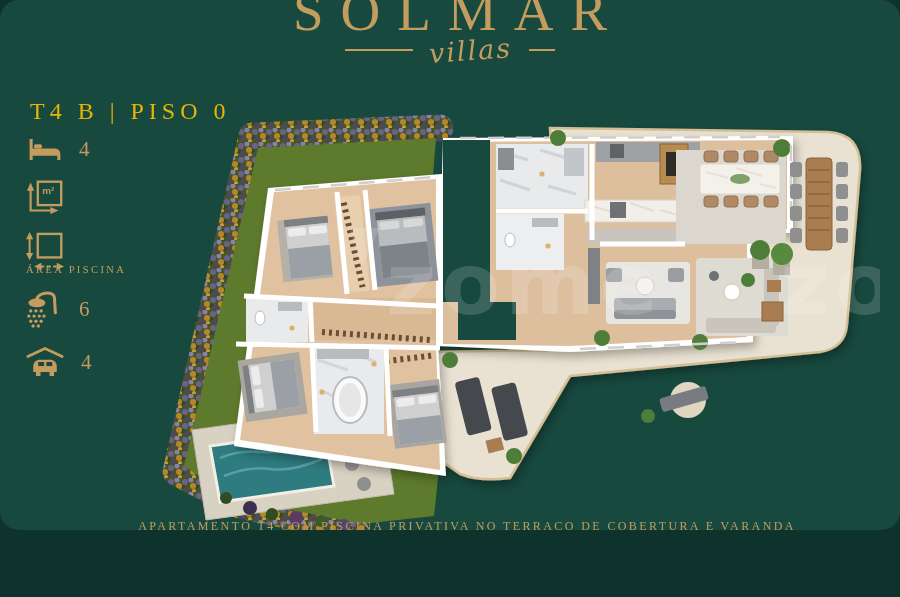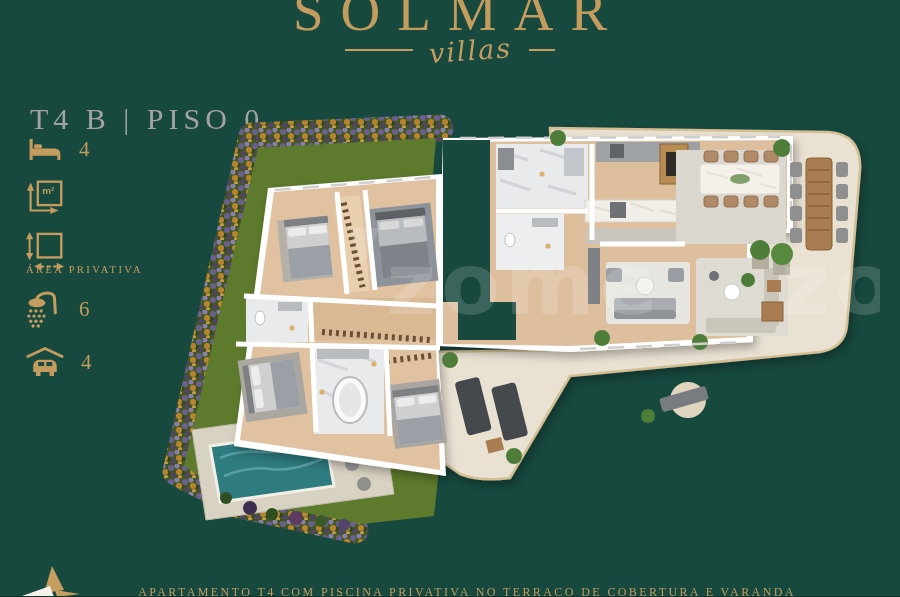--- a/index.html
+++ b/index.html
@@ -1,33 +1,33 @@
 <!DOCTYPE html>
 <html><head>
 <meta charset="utf-8">
 <style>
   html,body{margin:0;padding:0;background:#0e332c;}
   .stage{
-    position:relative;width:900px;height:596px;overflow:hidden;
-    background:#17493f;font-family:"Liberation Serif",serif;
+    position:relative;width:900px;height:530px;overflow:hidden;
+    background:#17493f;font-family:"Liberation Serif",serif;border-radius:19px;
   }
   
   .brand{position:absolute;top:-17px;left:0;width:100%;text-align:center;color:#c49c5e;}
   .brand-name{
     font-size:55px;line-height:58px;letter-spacing:17px;text-indent:17px;
     font-family:"Liberation Serif",serif;font-weight:400;
   }
   .tagline-row{display:flex;align-items:center;justify-content:center;gap:16px;margin-top:-8px;height:34px;}
   .rule{display:block;height:2px;background:#c49c5e;}
   .rule-left{width:68px;}
   .rule-right{width:26px;}
   .tagline{font-family:"DejaVu Serif",serif;font-style:italic;font-size:27px;letter-spacing:2px;transform:rotate(-4deg);}
   
   .plan-title{
-    position:absolute;top:82px;left:30px;color:#a3a3a3;font-size:30px;
+    position:absolute;top:82px;left:30px;color:#eab308;font-size:24px;
     letter-spacing:5px;font-weight:400;white-space:nowrap;
   }
   
   .stats{position:absolute;top:137px;left:26px;width:180px;}
   .stat-row{display:flex;align-items:center;gap:17px;margin-bottom:17px;}
   .stat-icon{flex:0 0 36px;display:flex;justify-content:flex-start;}
   .stat-value{color:#c49c5e;font-size:21px;letter-spacing:1px;}
   .stat-sub{color:#c49c5e;font-size:10.5px;letter-spacing:2.4px;margin:-12px 0 14px 0;}
   
   .caption{
@@ -86,21 +86,21 @@
           <rect x="13" y="2" width="26" height="26" fill="none" stroke="#c49c5e" stroke-width="2.6"></rect>
           <line x1="4" y1="7" x2="4" y2="24" stroke="#c49c5e" stroke-width="2.2"></line>
           <polygon points="4,0 0,8 8,8" fill="#c49c5e"></polygon>
           <polygon points="4,31 0,23 8,23" fill="#c49c5e"></polygon>
           <line x1="16" y1="38" x2="36" y2="38" stroke="#c49c5e" stroke-width="2.2" stroke-dasharray="4 3"></line>
           <polygon points="9,38 17,34 17,42" fill="#c49c5e"></polygon>
           <polygon points="42,38 34,34 34,42" fill="#c49c5e"></polygon>
         </svg>
       </span>
     </div>
-    <div class="stat-sub">ÁREA PRIVATIVA</div>
+    <div class="stat-sub">ÁREA PISCINA</div>
 
     <div class="stat-row">
       <span class="stat-icon">
         <svg width="36" height="40" viewBox="0 0 38 42">
           <path d="M11 13 C11 3 29 1 30 9 L31 25" fill="none" stroke="#c49c5e" stroke-width="3.2" stroke-linecap="round"></path>
           <ellipse cx="11.5" cy="14.5" rx="9" ry="4.6" fill="#c49c5e"></ellipse>
           <g fill="#c49c5e">
             <circle cx="5" cy="23" r="1.8"></circle>
               <circle cx="10.5" cy="23" r="1.8"></circle>
               <circle cx="16" cy="23" r="1.8"></circle>

